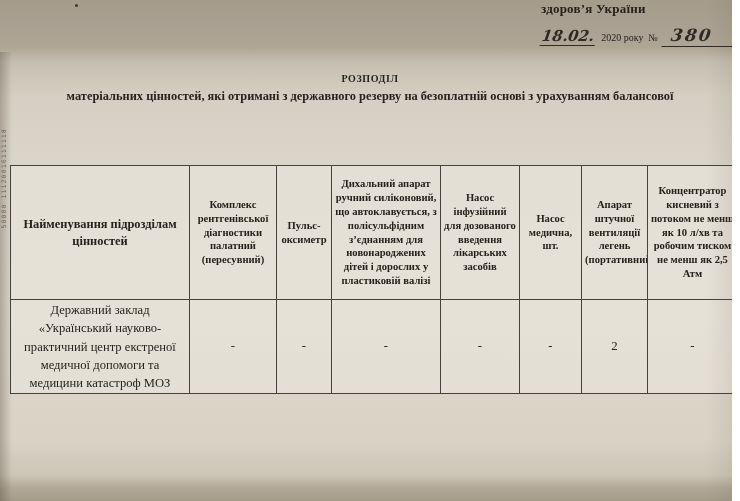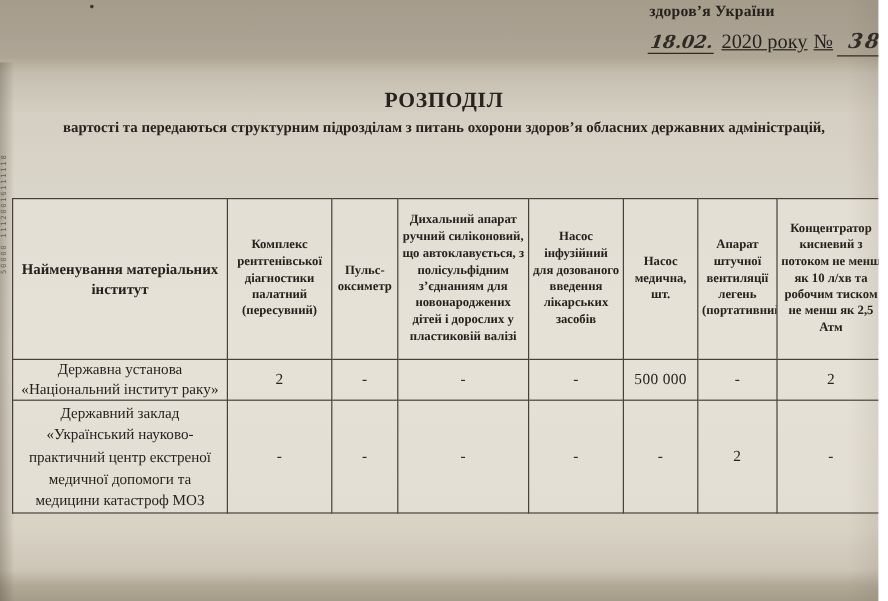--- a/index.html
+++ b/index.html
@@ -42,28 +42,28 @@
   }
   
   .corner{position:absolute;left:541px;top:1px;white-space:nowrap;}
   .corner-line1{font-size:13px;font-weight:bold;letter-spacing:.2px;color:#25221d;}
   .corner-line2{margin-top:8px;display:flex;align-items:baseline;gap:5px;font-size:13.5px;}
   .hand{
     font-family:"DejaVu Serif",serif;font-style:italic;font-weight:bold;
     display:inline-block;transform:skewX(-8deg);color:#2b272 ;color:#2e2a24;
   }
   .hand-date{font-size:15px;border-bottom:1.6px solid #2e2a24;padding:0 2px 0 1px;}
-  .printed{font-size:17px;color:#25221d;text-decoration:underline;}
+  .printed{font-size:10px;color:#25221d;}
   .hand-number{
     font-size:17px;border-bottom:1.6px solid #2e2a24;
     padding:0 42px 1px 8px;letter-spacing:2px;
   }
   
   .title-block{position:absolute;left:8px;top:73px;width:724px;text-align:center;}
-  .doc-title{font-size:18px;font-weight:bold;letter-spacing:.6px;}
+  .doc-title{font-size:10px;font-weight:bold;letter-spacing:.6px;}
   .doc-subtitle{margin-top:3px;font-size:12.4px;font-weight:bold;line-height:18px;}
   
   table.dist{
     position:absolute;left:10px;top:165px;width:727px;
     border-collapse:collapse;table-layout:fixed;
     background:rgba(243,240,232,.38);
   }
   table.dist th,table.dist td{
     border:1.7px solid #46413a;
     text-align:center;vertical-align:middle;
@@ -94,58 +94,48 @@
       <span class="hand hand-date">18.02.</span>
       <span class="printed">2020 року</span>
       <span class="printed">№</span>
       <span class="hand hand-number">380</span>
     </div>
   </div>
 
   <div class="title-block">
     <div class="doc-title">РОЗПОДІЛ</div>
     <div class="doc-subtitle">
-      <div>вартості та передаються структурним підрозділам з питань охорони здоров’я обласних державних адміністрацій,</div>
+      <div>матеріальних цінностей, які отримані з  державного резерву на безоплатній основі з урахуванням балансової</div>
     </div>
   </div>
 
   <table class="dist">
     <colgroup>
       <col style="width:179px">
         <col style="width:87px">
         <col style="width:55px">
         <col style="width:109px">
       <col style="width:79px">
         <col style="width:62px">
         <col style="width:66px">
         <col style="width:90px">
     </colgroup>
     <thead>
       <tr class="head-row">
-        <th class="name-col">Найменування матеріальних інститут</th>
+        <th class="name-col">Найменування підрозділам цінностей</th>
         <th>Комплекс рентгенівської діагностики палатний (пересувний)</th>
         <th>Пульс-оксиметр</th>
         <th>Дихальний апарат ручний силіконовий, що автоклавується, з полісульфідним з’єднанням для новонароджених дітей і дорослих у пластиковій валізі</th>
         <th>Насос інфузійний для дозованого введення лікарських засобів</th>
         <th>Насос медична, шт.</th>
         <th>Апарат штучної вентиляції легень (портативний)</th>
         <th>Концентратор кисневий з потоком не менш як 10 л/хв та робочим тиском не менш як 2,5 Атм</th>
       </tr>
     </thead>
     <tbody>
-      <tr class="data-row r2">
-        <td class="name-cell">Державна установа «Національний інститут раку»</td>
-        <td class="num">2</td>
-        <td class="num">-</td>
-        <td class="num">-</td>
-        <td class="num">-</td>
-        <td class="num">500 000</td>
-        <td class="num">-</td>
-        <td class="num">2</td>
-      </tr>
       <tr class="data-row r3">
         <td class="name-cell">Державний заклад «Український науково-практичний центр екстреної медичної допомоги та медицини катастроф МОЗ</td>
         <td class="num">-</td>
         <td class="num">-</td>
         <td class="num">-</td>
         <td class="num">-</td>
         <td class="num">-</td>
         <td class="num">2</td>
         <td class="num">-</td>
       </tr>

